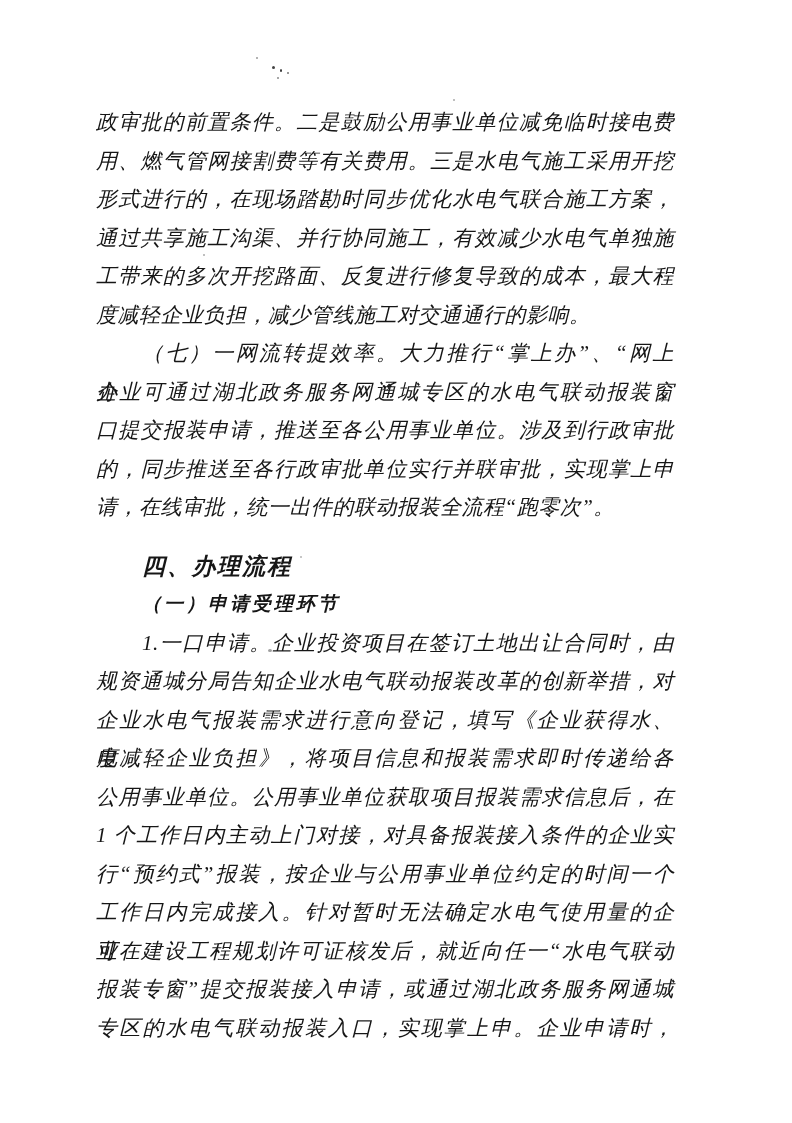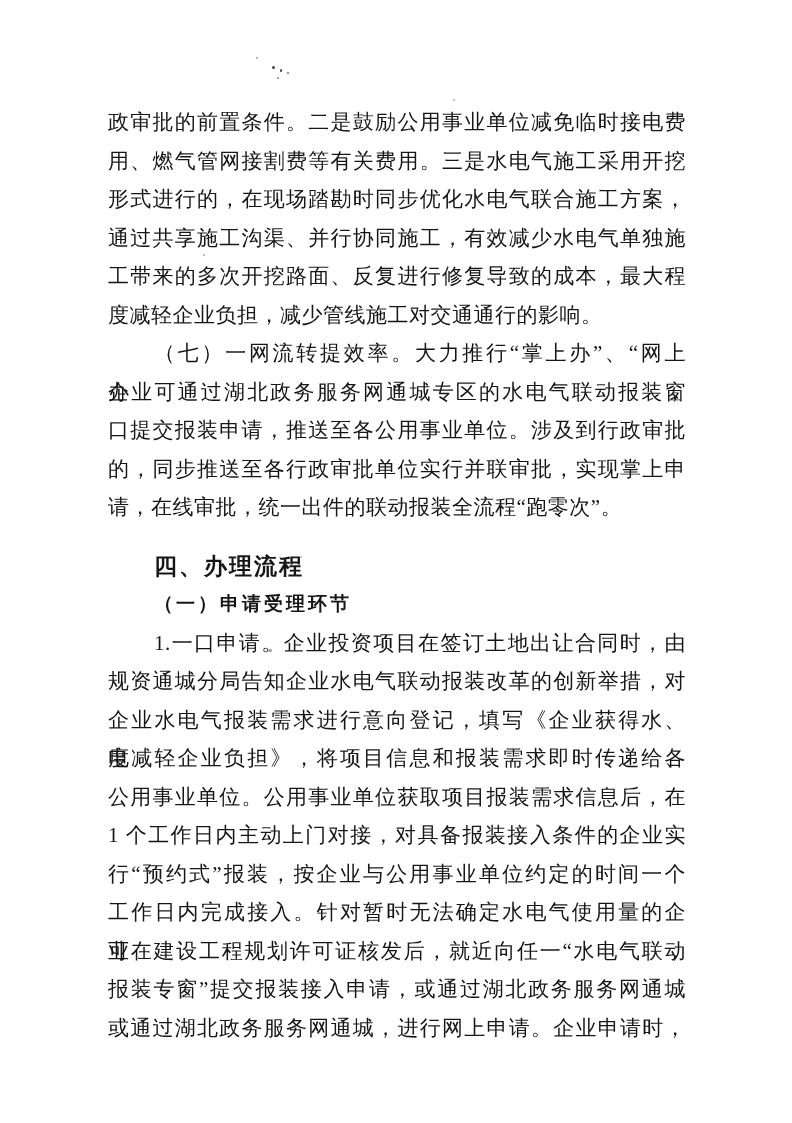--- a/index.html
+++ b/index.html
@@ -11,23 +11,24 @@
     position: relative;
     width: 792px;
     height: 1123px;
     background: #ffffff;
     overflow: hidden;
     font-family: "Liberation Serif", "DejaVu Serif", serif;
     color: #161616;
   }
   .textblock {
     position: absolute;
-    left: 108px;
+    left: 96px;
     top: 103px;
     width: 578px;
+    font-style: italic;
   }
   .line {
     font-size: 21px;
     height: 38.5px;
     line-height: 38.5px;
     text-align: justify;
     text-align-last: justify;
     letter-spacing: 0.5px;
   }
   .line.end,
@@ -88,16 +89,16 @@
       <div class="line j indent">1.一口申请。企业投资项目在签订土地出让合同时，由</div>
       <div class="line j">规资通城分局告知企业水电气联动报装改革的创新举措，对</div>
       <div class="line j">企业水电气报装需求进行意向登记，填写《企业获得水、电、</div>
       <div class="line j">度减轻企业负担》，将项目信息和报装需求即时传递给各</div>
       <div class="line j">公用事业单位。公用事业单位获取项目报装需求信息后，在</div>
       <div class="line j">1 个工作日内主动上门对接，对具备报装接入条件的企业实</div>
       <div class="line j">行“预约式”报装，按企业与公用事业单位约定的时间一个</div>
       <div class="line j">工作日内完成接入。针对暂时无法确定水电气使用量的企业，</div>
       <div class="line j">可在建设工程规划许可证核发后，就近向任一“水电气联动</div>
       <div class="line j">报装专窗”提交报装接入申请，或通过湖北政务服务网通城</div>
-      <div class="line j">或通过湖北政务服务网通城，进行网上申请。企业申请时，</div>
+      <div class="line j">专区的水电气联动报装入口，实现掌上申。企业申请时，</div>
     </div>
 
 </div>
 
 </body></html>

